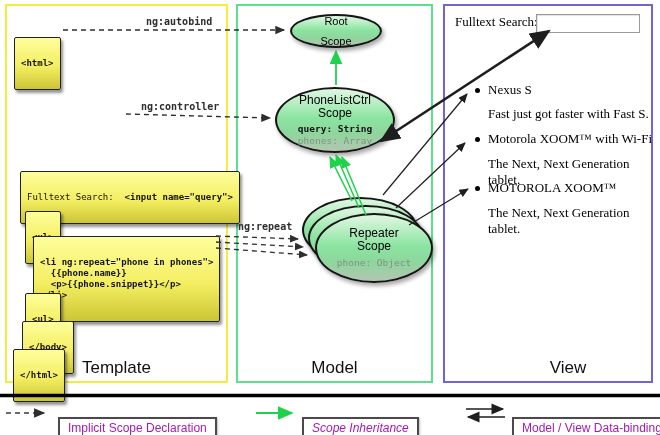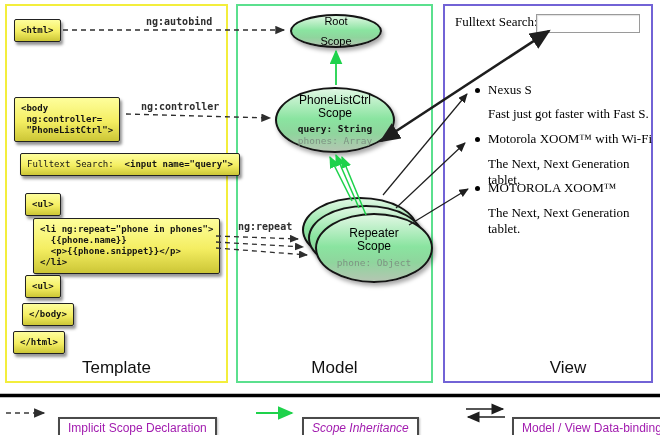--- a/index.html
+++ b/index.html
@@ -8,25 +8,25 @@
 
   
   .col { position:absolute; top:4px; height:375px; border:2px solid; background:transparent; }
   .col-template { left:5px;  width:219px; border-color:var(--template-border,#f3ee3c); }
   .col-model    { left:236px; width:193px; border-color:var(--model-border,#5be08e); }
   .col-view     { left:443px; width:206px; border-color:var(--view-border,#7263d6); }
   .col-label { position:absolute; top:358px; text-align:center;
                font:17px/20px "Liberation Sans",sans-serif; color:#111; }
 
   
-  .code-box { position:absolute; padding:5px 6px; white-space:pre;
+  .code-box { position:absolute; padding:20px 6px; white-space:pre;
               background:linear-gradient(180deg,#fefe9c 0%,#f4ee62 55%,#ccc636 100%);
               border:1.5px solid #222; border-radius:2px;
               box-shadow:2px 3px 3px rgba(0,0,0,.42);
-              font:bold 9px/11px "DejaVu Sans Mono",monospace; color:#141414; }
+              font:bold 9px/11px "DejaVu Sans Mono",monospace; color:#141414;margin-top:18px; }
   .code-box .rg { font-weight:normal; }
 
   .ng-label { position:absolute; font:bold 10px/11px "DejaVu Sans Mono",monospace; color:#2e2e2e; }
 
   
   .ellipse { position:absolute; border:2px solid #151515; border-radius:50%;
              background:linear-gradient(180deg,#e0f7e3 0%,#8ae4a0 48%,#8fd59d 72%,#b4c6b2 100%);
              box-shadow:2px 3px 4px rgba(0,0,0,.35);
              display:flex; flex-direction:column; align-items:center; justify-content:center;
              text-align:center; }
@@ -54,23 +54,20 @@
 
   <div class="col col-template"></div>
   <div class="col col-model"></div>
   <div class="col col-view"></div>
 
   <div class="col-label" style="left:5px;width:223px;">Template</div>
   <div class="col-label" style="left:236px;width:197px;">Model</div>
   <div class="col-label" style="left:443px;width:250px;">View</div>
 
   <div class="code-box" style="left:14px;top:19px;">&lt;html&gt;</div>
-  <div class="code-box" style="left:14px;top:97px;">&lt;body
- ng:controller=
- "PhoneListCtrl"&gt;</div>
   <div class="code-box" style="left:20px;top:153px;"><span class="rg">Fulltext Search:</span><span>  &lt;input name="query"&gt;</span></div>
   <div class="code-box" style="left:25px;top:193px;">&lt;ul&gt;</div>
   <div class="code-box" style="left:33px;top:218px;">&lt;li ng:repeat="phone in phones"&gt;
   {{phone.name}}
   &lt;p&gt;{{phone.snippet}}&lt;/p&gt;
 &lt;/li&gt;</div>
   <div class="code-box" style="left:25px;top:275px;">&lt;ul&gt;</div>
   <div class="code-box" style="left:22px;top:303px;">&lt;/body&gt;</div>
   <div class="code-box" style="left:13px;top:331px;">&lt;/html&gt;</div>
 

